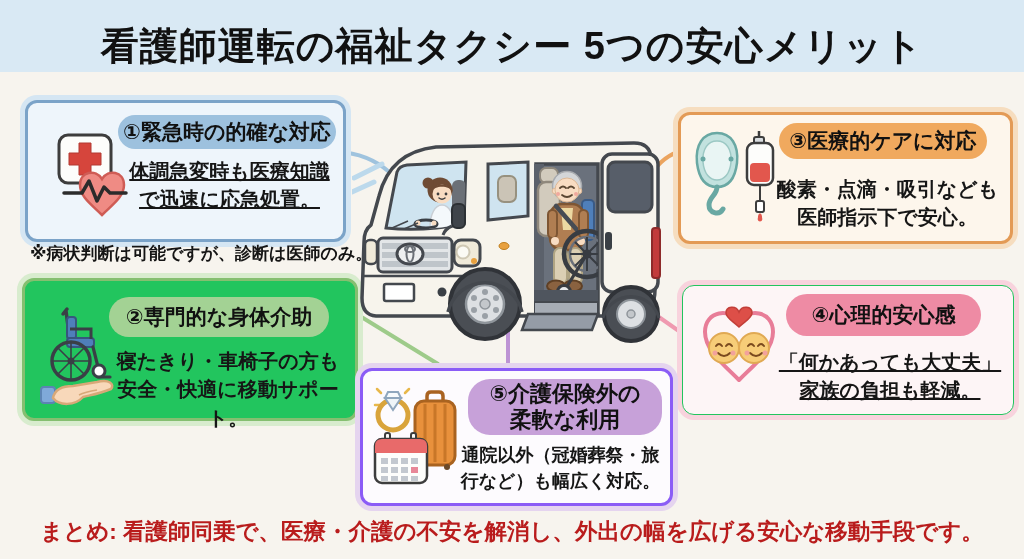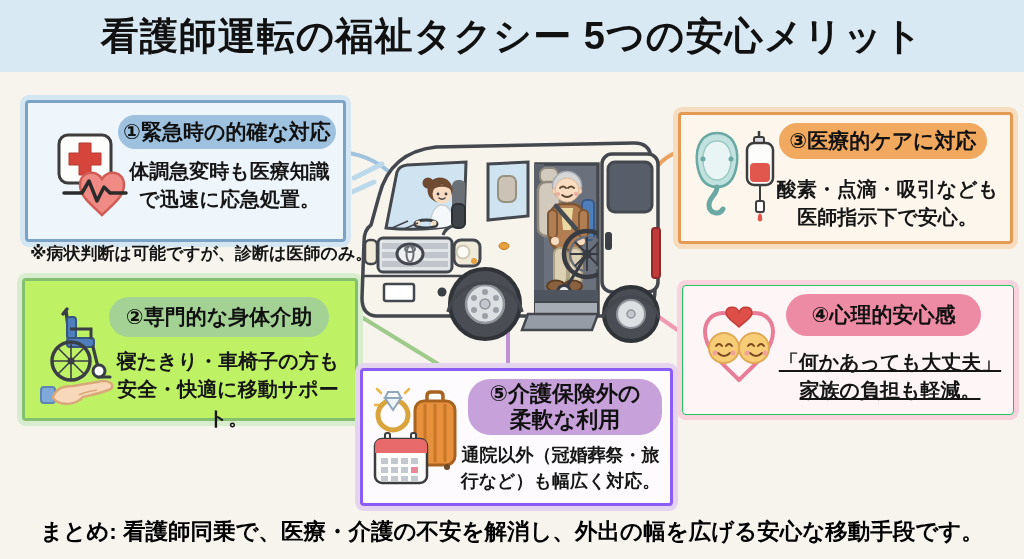--- a/index.html
+++ b/index.html
@@ -1,48 +1,48 @@
 <!DOCTYPE html>
 <html><head>
 <meta charset="utf-8">
 <style>
   html,body{margin:0;padding:0;}
   body{font-family:"Liberation Sans","DejaVu Sans",sans-serif;}
   .stage{position:relative;width:1024px;height:559px;background:#f7f4ee;overflow:hidden;color:#1c1c1c;}
-  .headband{position:absolute;left:0;top:0;width:1024px;height:72px;background:#d9e9f4;display:flex;align-items:center;justify-content:center;}
+  .headband{position:absolute;left:0;top:0;width:1024px;height:72px;background:#d9e9f4;display:flex;align-items:flex-end;justify-content:center;}
   .headband h1{margin:0;font-size:38px;font-weight:900;letter-spacing:1px;color:#111;}
   .connectors{position:absolute;left:0;top:0;z-index:1;}
-  .box{position:absolute;border-radius:4px;z-index:2;}
+  .box{position:absolute;border-radius:12px;z-index:2;}
   .b1{left:25px;top:100px;width:315px;height:136px;background:#eef5fb;border:3px solid #7ba3c8;box-shadow:0 0 0 5px #d5e6f3;}
-  .b2{left:22px;top:278px;width:330px;height:137px;background:#bef264;border:3px solid #85bf70;box-shadow:0 0 0 5px #d8ecce;}
+  .b2{left:22px;top:278px;width:330px;height:137px;background:#22c55e;border:3px solid #85bf70;box-shadow:0 0 0 5px #d8ecce;}
   .b3{left:678px;top:112px;width:329px;height:126px;background:#fdf6ec;border:3px solid #e39a55;box-shadow:0 0 0 5px #f6ddbf;}
   .b4{left:682px;top:285px;width:330px;height:128px;background:#fdf5f6;border:1px solid #22c55e;box-shadow:0 0 0 5px #f8d3dd;}
   .b5{left:360px;top:368px;width:307px;height:132px;background:#fdfbfe;border:3px solid #8b5cf6;box-shadow:0 0 0 5px #e5d4ef;}
   .pill{position:absolute;border-radius:22px;display:flex;align-items:center;justify-content:center;
         font-weight:800;font-size:21px;text-align:center;line-height:1.2;white-space:pre-line;color:#111;}
   .b1 .pill{left:90px;top:12px;width:218px;height:34px;background:#9dc1de;}
   .b2 .pill{left:84px;top:16px;width:220px;height:40px;background:#a3d294;}
   .b3 .pill{left:98px;top:8px;width:208px;height:36px;background:#f0a95e;}
   .b4 .pill{left:103px;top:8px;width:195px;height:42px;background:#ee8ba4;}
   .b5 .pill{left:105px;top:8px;width:194px;height:56px;background:#c7a1d9;font-size:22px;}
   .bodytext{position:absolute;font-weight:800;font-size:20px;line-height:1.42;white-space:pre-line;text-align:center;color:#161616;}
-  .b1 .bodytext{left:92px;top:54px;right:4px;}
+  .b1 .bodytext{left:92px;top:54px;right:4px;text-decoration:underline;}
   .b2 .bodytext{left:78px;top:66px;right:2px;}
   .b3 .bodytext{left:88px;top:60px;right:4px;}
   .b4 .bodytext{left:88px;top:62px;right:4px;text-decoration:underline;}
   .b5 .bodytext{left:92px;top:72px;right:4px;font-size:18px;}
   .icon{position:absolute;}
   .b1 .icon{left:28px;top:26px;}
   .b2 .icon{left:14px;top:20px;}
   .b3 .icon{left:12px;top:14px;}
   .b4 .icon{left:16px;top:16px;}
   .b5 .icon{left:8px;top:12px;}
   .note{position:absolute;left:30px;top:242px;font-size:17px;font-weight:800;z-index:2;color:#141414;}
   .van{position:absolute;left:352px;top:134px;z-index:3;}
-  .summary{position:absolute;left:0;top:516px;width:1024px;text-align:center;font-size:22.5px;font-weight:800;color:#000000;z-index:2;}
+  .summary{position:absolute;left:0;top:516px;width:1024px;text-align:center;font-size:22.5px;font-weight:800;color:#b91c1c;z-index:2;}
 </style>
 </head>
 <body>
 
 <div class="stage">
 
   <div class="headband">
     <h1>看護師運転の福祉タクシー 5つの安心メリット</h1>
   </div>
 

